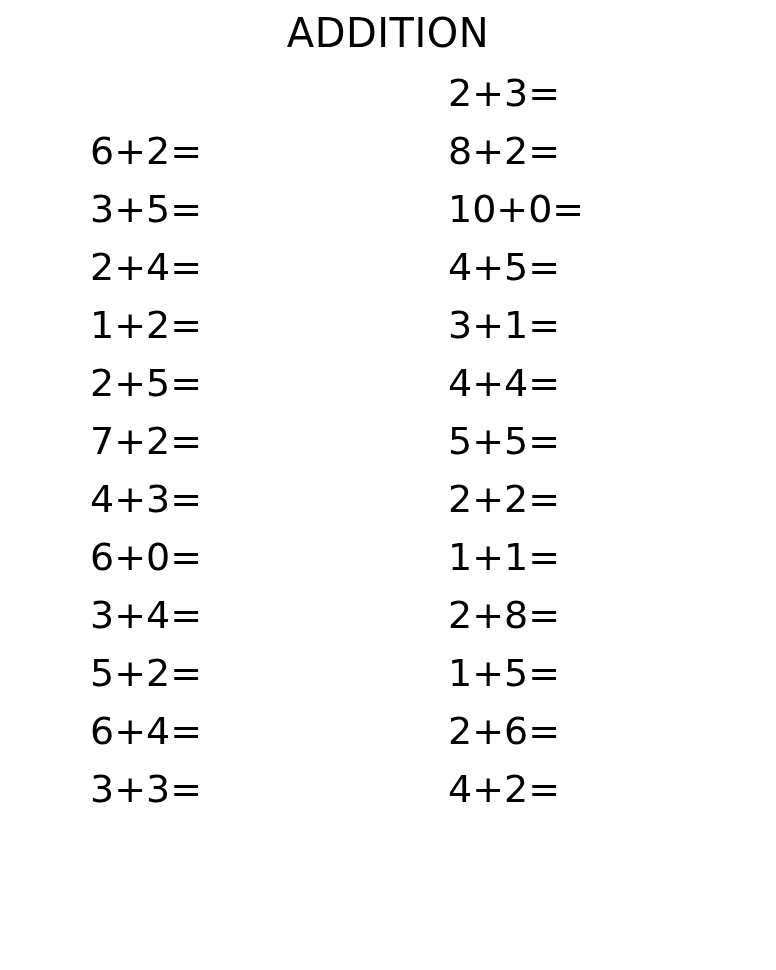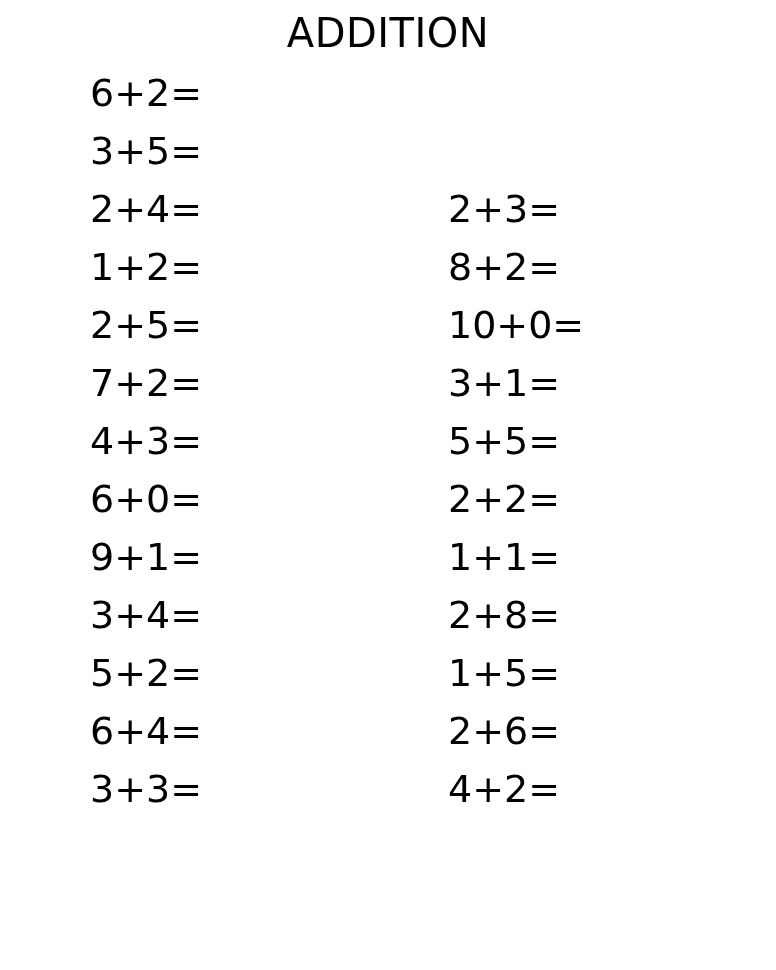--- a/index.html
+++ b/index.html
@@ -68,32 +68,33 @@
 
     <div class="column col-left">
       <div class="problem">6+2=</div>
       <div class="problem">3+5=</div>
       <div class="problem">2+4=</div>
       <div class="problem">1+2=</div>
       <div class="problem">2+5=</div>
       <div class="problem">7+2=</div>
       <div class="problem">4+3=</div>
       <div class="problem">6+0=</div>
-      <div class="problem">9+1=</div>
       <div class="problem">3+4=</div>
       <div class="problem">5+2=</div>
       <div class="problem">6+4=</div>
       <div class="problem">3+3=</div>
     </div>
 
     <div class="column col-right">
       <div class="problem">2+3=</div>
       <div class="problem">8+2=</div>
       <div class="problem">10+0=</div>
+      <div class="problem">4+5=</div>
       <div class="problem">3+1=</div>
+      <div class="problem">4+4=</div>
       <div class="problem">5+5=</div>
       <div class="problem">2+2=</div>
       <div class="problem">1+1=</div>
       <div class="problem">2+8=</div>
       <div class="problem">1+5=</div>
       <div class="problem">2+6=</div>
       <div class="problem">4+2=</div>
     </div>
 
   </div>

